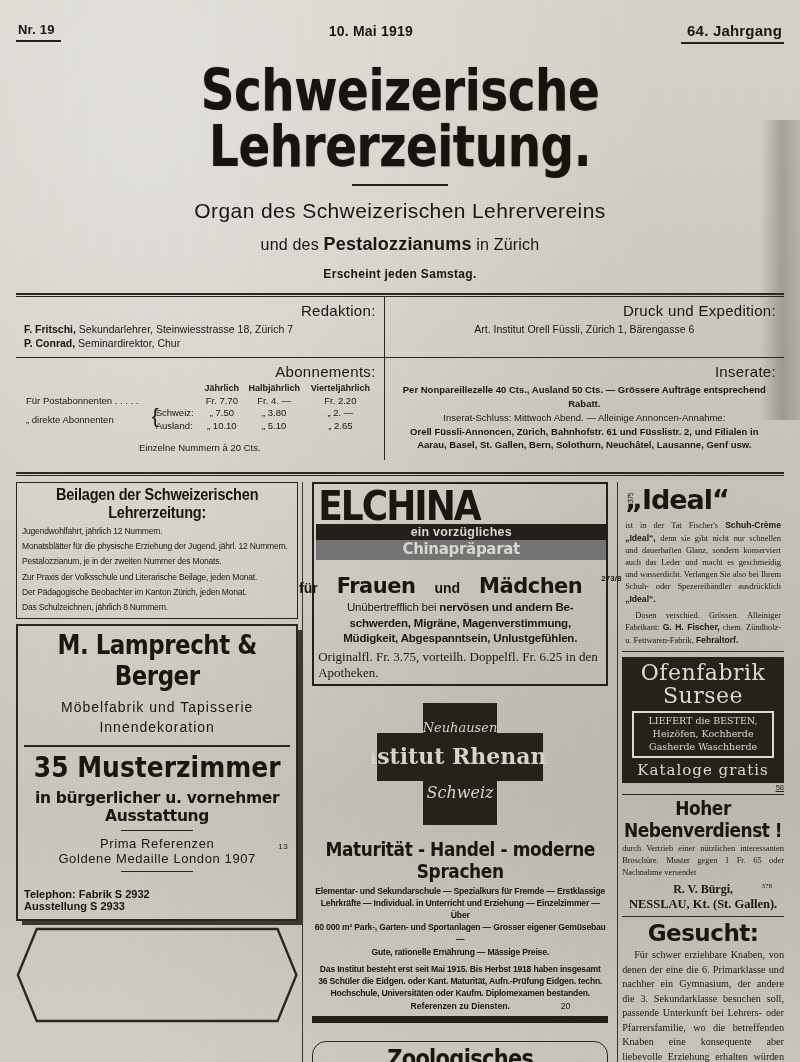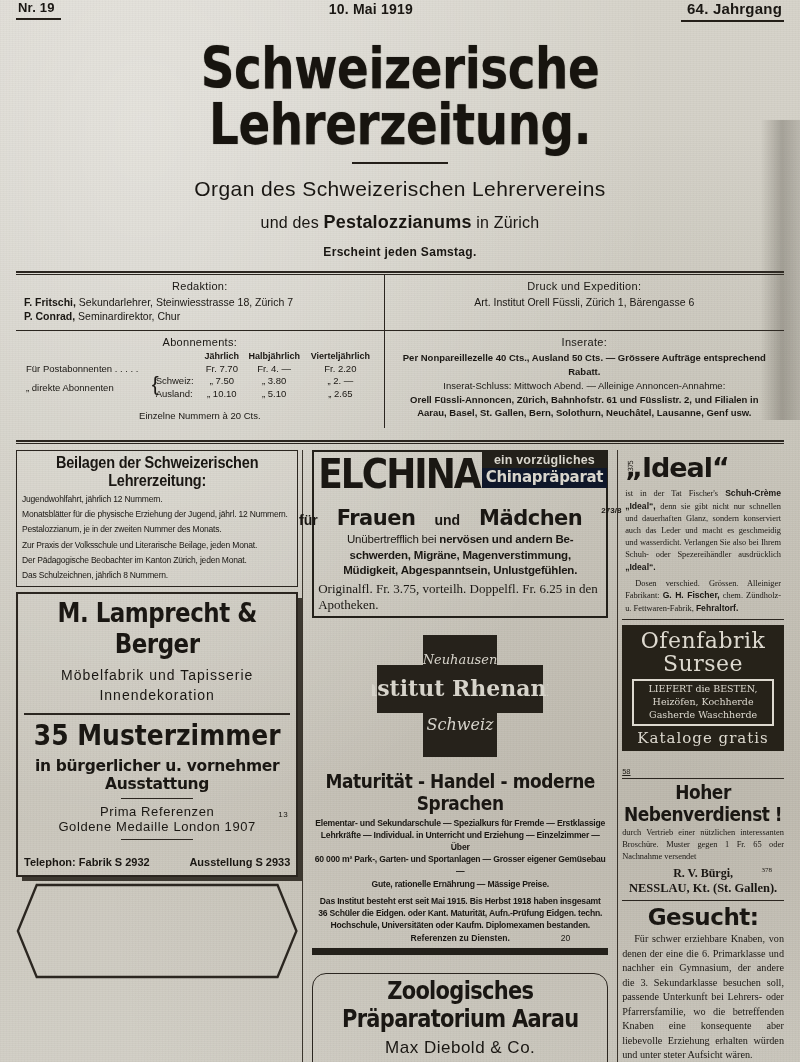--- a/index.html
+++ b/index.html
@@ -28,21 +28,21 @@
   }
   .crease {
     position:absolute; top:120px; right:0; width:40px; height:300px;
     background:linear-gradient(90deg, rgba(0,0,0,0) 0%, rgba(60,55,46,.30) 55%, rgba(60,55,46,.16) 100%);
     pointer-events:none;
   }
   .sheet { position:absolute; inset:0; padding:0 16px; }
 
   
   .topline { display:flex; align-items:flex-start; justify-content:space-between;
-             }
+             padding-top:22px; }
   .topline .cell { font-size:13px; font-weight:700; letter-spacing:.2px; }
   .topline .issue { border-bottom:2px solid #241f19; padding:0 6px 3px 2px; }
   .topline .date { font-size:14px; font-weight:700; padding-top:1px; }
   .topline .year { border-bottom:2px solid #241f19; padding:0 2px 3px 6px; font-size:15px;}
 
   .masthead {
     text-align:center;
     font-family:"DejaVu Sans", sans-serif;
     font-weight:700;
     font-size:46px;
@@ -62,21 +62,21 @@
 
   .dbl-rule { border-top:2px solid #2b2620; border-bottom:1px solid #2b2620;
               height:4px; margin-top:12px; }
   .sgl-rule { border-top:1px solid #2b2620; height:1px; }
 
   
   .infogrid { display:flex; }
   .infogrid > div { padding:5px 8px 7px; }
   .col-l { width:48%; border-right:1px solid #2b2620; }
   .col-r { width:52%; }
-  .ih { text-align:center; font-size:11px; margin-bottom:3px; letter-spacing:.3px;}
+  .ih { text-align:right; font-size:15px; margin-bottom:3px; letter-spacing:.3px;}
   .iline { font-size:10.5px; line-height:1.35; }
   .iline b { font-weight:700; }
   .center { text-align:center; }
 
   .abo-table { width:100%; border-collapse:collapse; font-size:9.5px; }
   .abo-table td { padding:0 2px; line-height:1.3; white-space:nowrap; }
   .abo-head td { font-weight:700; font-size:9px; text-align:center; }
   .abo-label { text-align:left; }
   .abo-num { text-align:center; }
   .brace { position:relative; padding-left:4px; }
@@ -120,36 +120,36 @@
                    letter-spacing:.5px; }
   .lam-rule { border-top:2px solid #2b2620; margin:7px 0 6px; }
   .lam-35 { text-align:center; font-family:"DejaVu Sans",sans-serif; font-weight:700;
             font-size:25px; transform:scaleY(1.1); transform-origin:center; }
   .lam-36 { text-align:center; font-family:"DejaVu Sans",sans-serif; font-weight:700;
             font-size:15.5px; margin-top:7px; letter-spacing:-.3px;}
   .minirule { width:72px; height:1px; background:#2b2620; margin:5px auto; }
   .lam-ref { text-align:center; font-size:13px; letter-spacing:.6px; position:relative;}
   .lam-ref .num { position:absolute; right:2px; bottom:0; font-size:8px; font-weight:400;}
   .lam-tel { display:flex; justify-content:space-between; font-size:11px; font-weight:700;
-             margin-top:16px; }
+             margin-top:16px;flex-direction:column; }
 
   
   .kette { position:relative; padding:6px 30px 4px; margin-bottom:6px; height:96px;}
   .kette svg { position:absolute; inset:0; width:100%; height:100%; }
 
   
   .elch { border:2.5px solid #23201a; padding:0; margin-bottom:6px; }
-  .elch-top { display:flex; align-items:stretch; }
+  .elch-top { display:flex; align-items:stretch;flex-direction:column; }
   .elch-name { font-family:"DejaVu Sans",sans-serif; font-weight:700; font-size:36px;
                letter-spacing:-2px; transform:scaleY(1.15); transform-origin:left center;
                padding:4px 0 0 4px; line-height:1; }
   .elch-right { flex:1; margin-left:2px; }
   .elch-r1 { background:#23201a; color:#d9d6cd; font-weight:700; font-size:12.5px;
              text-align:center; padding:1px 4px; letter-spacing:.2px;}
-  .elch-r2 { background:#0f172a; color:#d9d6cd; font-family:"DejaVu Sans",sans-serif;
+  .elch-r2 { background:#737373; color:#d9d6cd; font-family:"DejaVu Sans",sans-serif;
              font-weight:700; font-size:15px; text-align:center; padding:0 4px 2px;
              letter-spacing:-.3px;}
   .elch-l2 { display:flex; align-items:baseline; justify-content:center; gap:19px;
              margin-top:14px; padding:0 4px;}
   .elch-l2 .s { font-size:14px; font-weight:700; }
   .elch-l2 .l { font-family:"DejaVu Sans",sans-serif; font-weight:700; font-size:21px;
                 letter-spacing:-.5px;}
   .frac { font-size:8px; font-weight:700; align-self:flex-start; }
   .elch-body { text-align:center; font-size:11.5px; line-height:1.35; padding:2px 4px 0;
                letter-spacing:-.2px;}
@@ -198,22 +198,22 @@
   
   .ofen { background:#262219; color:#ddd9cf; padding:5px 6px 4px; margin-top:5px;
           position:relative; }
   .ofen-h { text-align:center; font-family:"DejaVu Serif", serif; font-size:22px;
             line-height:1.02; letter-spacing:.5px; }
   .ofen-box { border:2px solid #ddd9cf; margin:4px 4px 3px; padding:2px 3px;
               font-family:"DejaVu Serif", serif; font-size:9.5px; line-height:1.35;
               text-align:center; }
   .ofen-kat { text-align:center; font-family:"DejaVu Serif", serif; font-size:15px;
               letter-spacing:1px; }
-  .ofen-num { text-align:left; font-size:7.5px; color:#23201a; background:transparent;
-              padding-top:16px;text-decoration:underline; }
+  .ofen-num { text-align:right; font-size:7.5px; color:#23201a; background:transparent;
+              padding-top:0;text-decoration:underline; }
 
   .hnv { border-top:1.5px solid #2b2620; padding-top:4px; margin-top:2px;}
   .hnv-h { text-align:center; font-family:"DejaVu Sans",sans-serif; font-weight:700;
            font-size:17px; letter-spacing:-.5px; transform:scaleY(1.1); transform-origin:center;}
   .hnv-b { font-size:8.4px; line-height:1.45; text-align:justify; margin-top:4px;
            font-family:"Liberation Serif", serif;}
   .hnv-n { text-align:center; font-family:"Liberation Serif", serif; font-size:12px;
            font-weight:700; margin-top:3px; position:relative;}
   .hnv-n .num { position:absolute; right:12px; font-size:7px; font-weight:400;}
   .hnv-n2 { text-align:center; font-family:"Liberation Serif", serif; font-size:12.5px;

